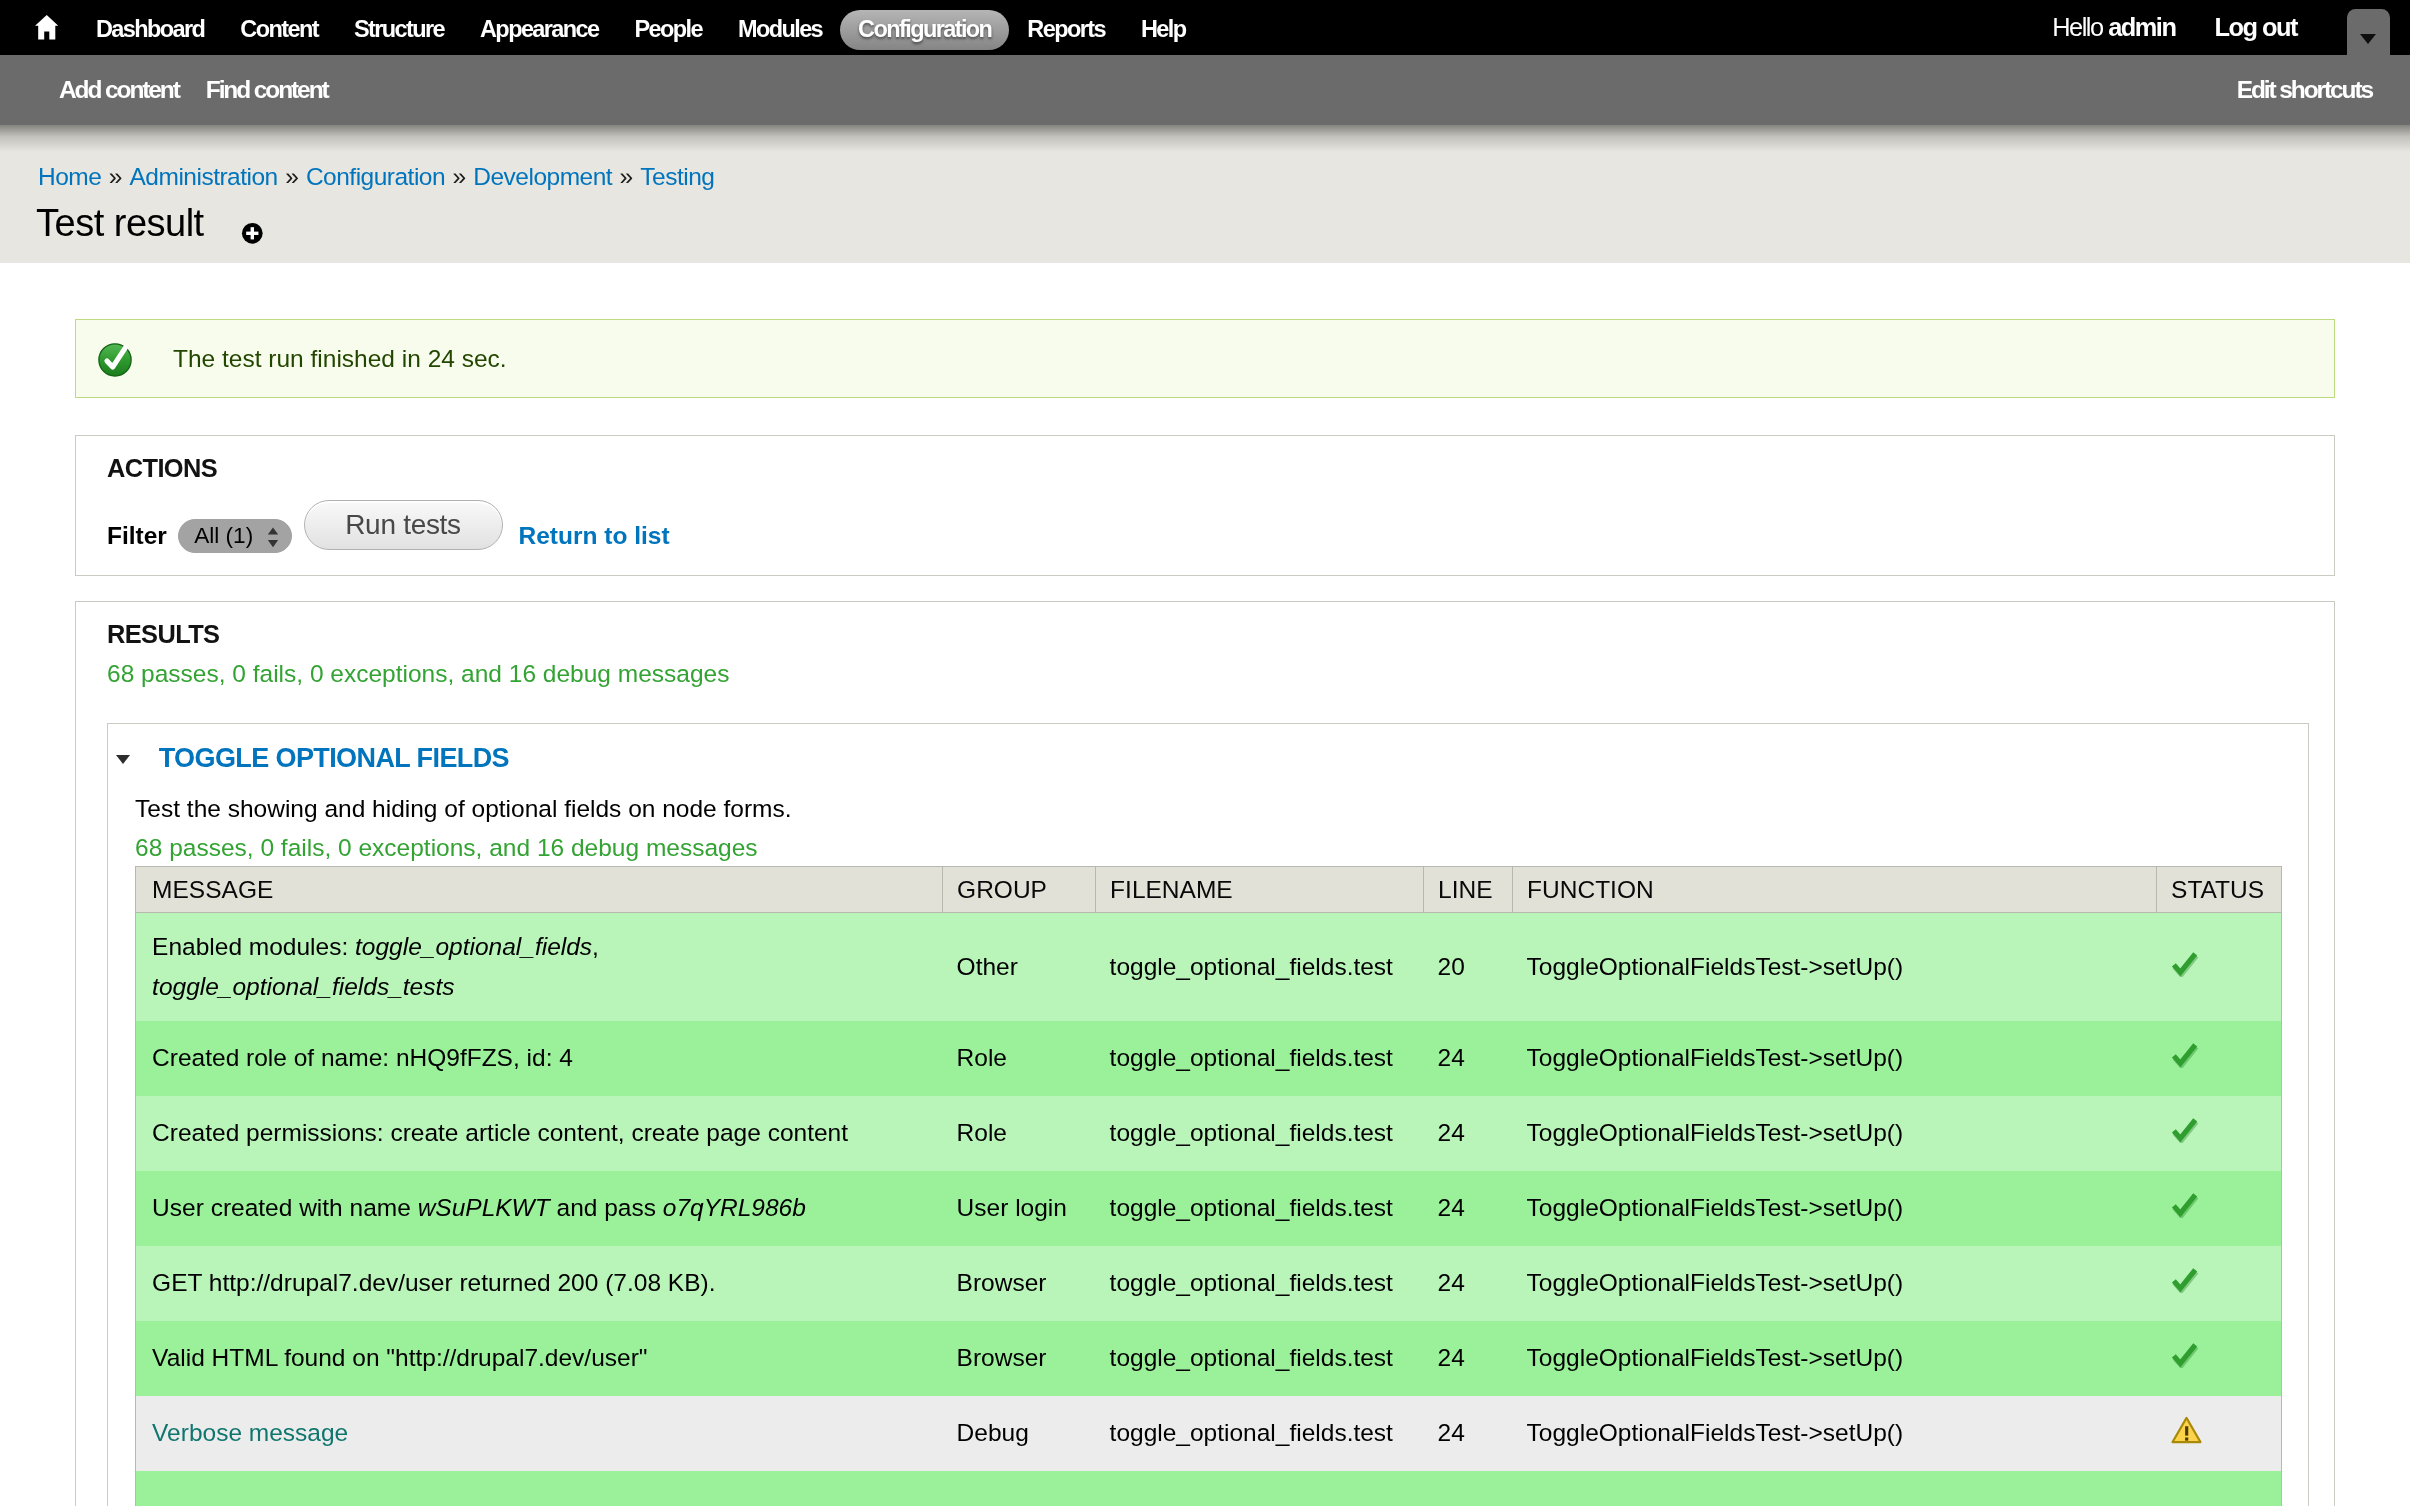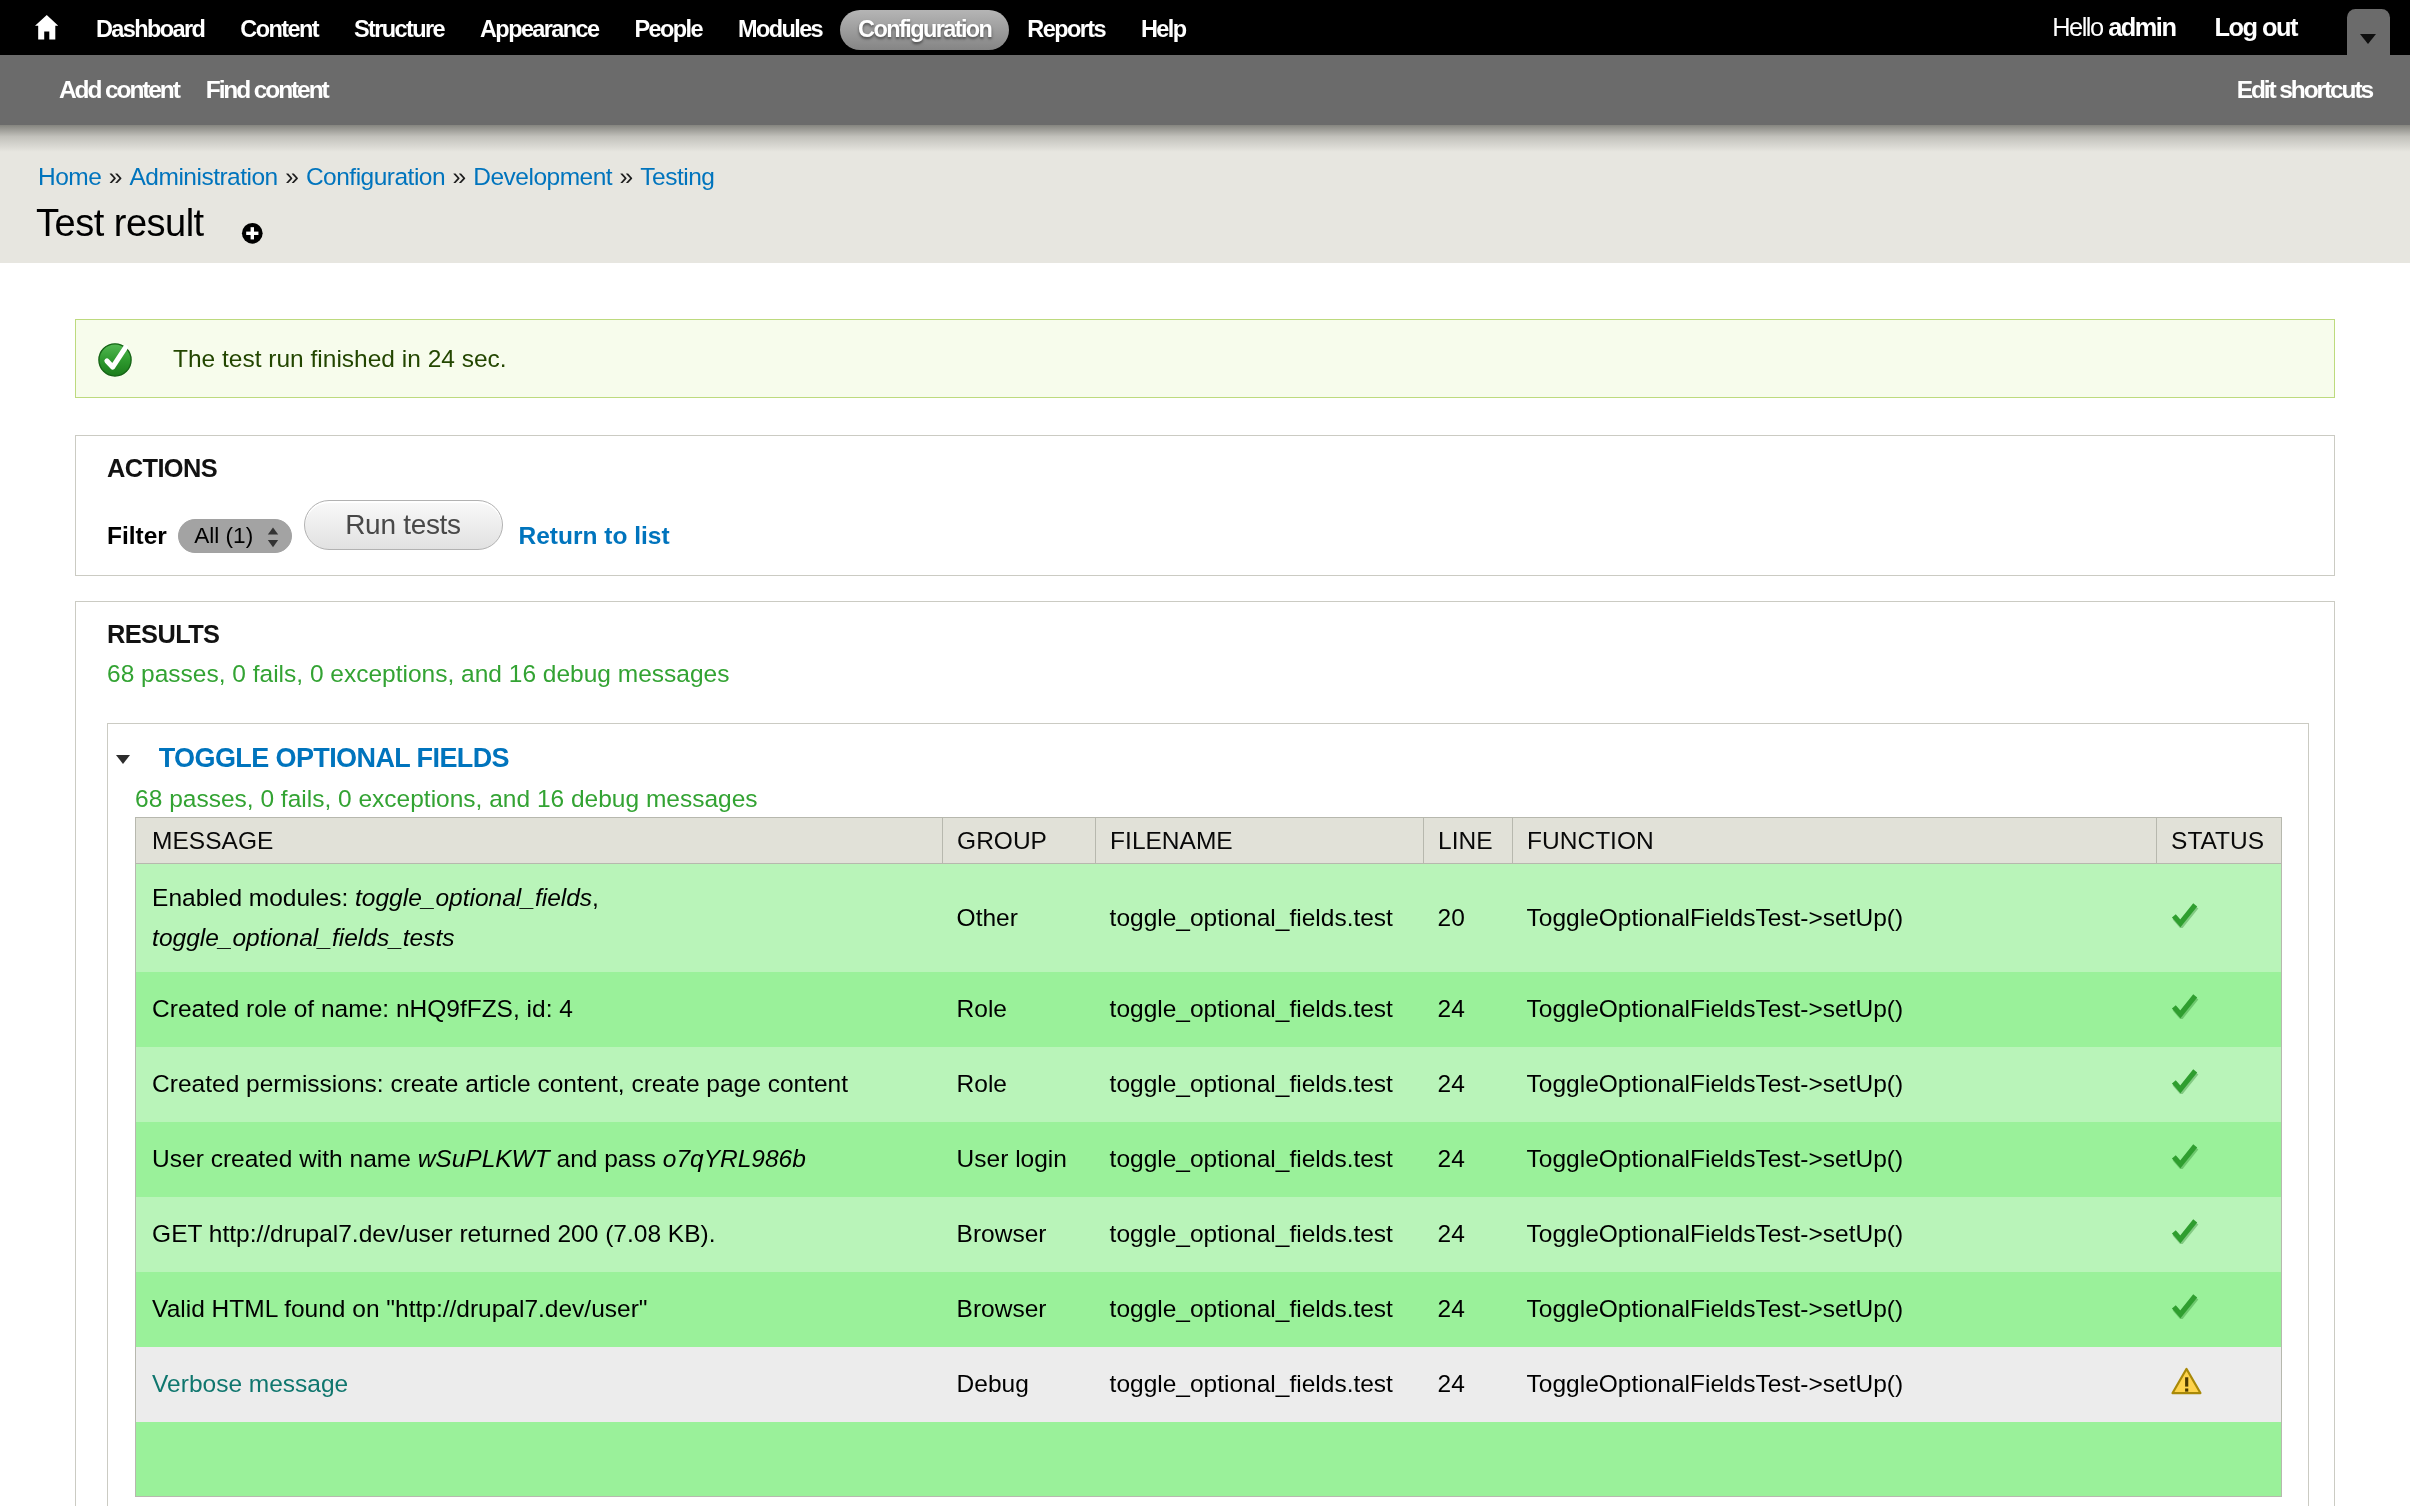--- a/index.html
+++ b/index.html
@@ -258,20 +258,21 @@
 
   <fieldset class="fs-results">
     <div class="legend">RESULTS</div>
     <div class="results-summary">68 passes, 0 fails, 0 exceptions, and 16 debug messages</div>
 
     <fieldset class="fs-group">
       <div class="group-legend">
         <span class="tri"></span>
         <a href="#">TOGGLE OPTIONAL FIELDS</a>
       </div>
+      <div class="group-desc">Test the showing and hiding of optional fields on node forms.</div>
       <div class="group-summary">68 passes, 0 fails, 0 exceptions, and 16 debug messages</div>
 
       <table class="results">
         <colgroup>
           <col style="width:807px">
             <col style="width:153px">
             <col style="width:328px">
           <col style="width:89px">
             <col style="width:644px">
             <col style="width:125px">

